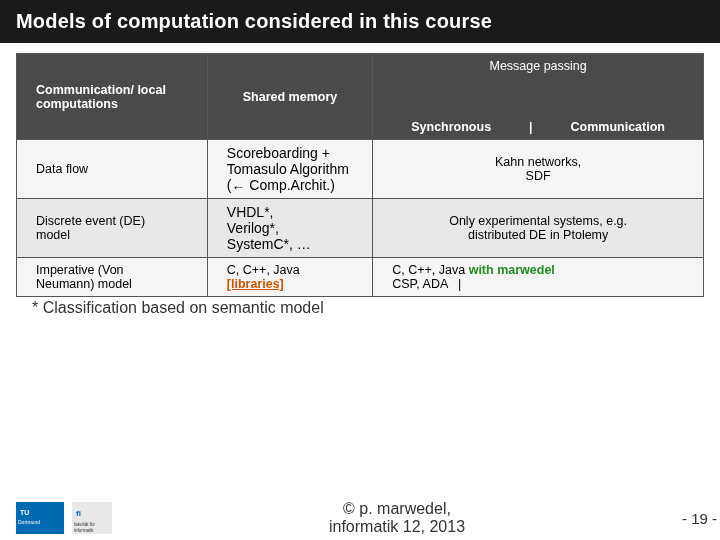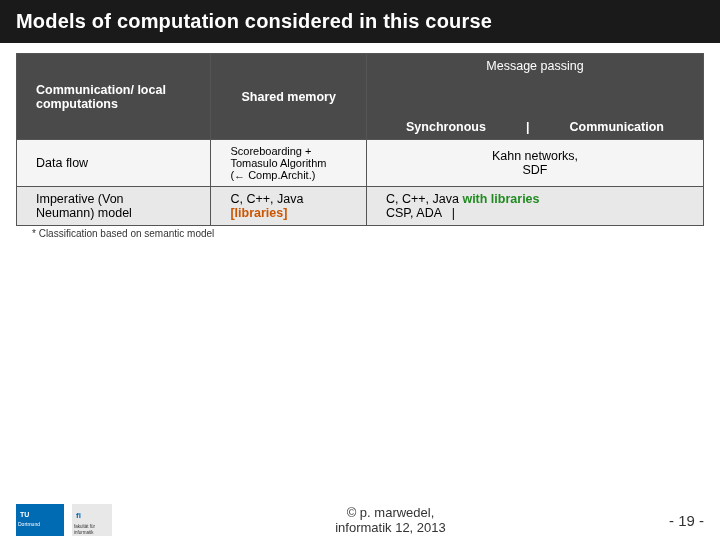--- a/index.html
+++ b/index.html
@@ -67,29 +67,29 @@
     }
     tbody tr:nth-child(even) {
       background: #e8e8e8;
     }
 
     .col-comm { width: 150px; }
     .col-shared { width: 120px; margin-top: 20px; }
     .col-msg { width: 260px; }
 
     .center { text-align: center; }
-    .small-text { font-size: 11px; }
+    .small-text { font-size: 14px; }
     .green { color: #228B22; font-weight: bold; }
-    .orange { color: #cc5500; font-weight: bold; }
+    .orange { color: #cc5500; font-weight: bold; text-decoration: underline; }
 
     .footer {
       display: flex;
       align-items: center;
       justify-content: space-between;
-      padding: 4px 16px 4px 16px;
+      padding: 4px 3px 4px 16px;
       margin-top: auto;
       gap: 32px;
     }
 
     .footer-left {
       display: flex;
       align-items: center;
       gap: 8px;
     }
 
@@ -97,32 +97,32 @@
       width: 48px;
       height: 32px;
     }
 
     .logo-fi {
       width: 40px;
       height: 32px;
     }
 
     .footer-center {
-      font-size: 13px;
+      font-size: 16px;
       color: #333;
       text-align: center;
     }
 
     .footer-right {
       font-size: 15px;
       color: #333;
     }
 
     .footnote {
-      font-size: 10px;
+      font-size: 16px;
       color: #333;
       padding: 2px 16px;
     }
 
     .msg-header-inner {
       display: flex;
       justify-content: space-around;
       width: 100%;
       margin-top: 47px;
     }
@@ -160,25 +160,30 @@
 
 
 
         <tr>
           <td>Data flow</td>
           <td class="small-text">Scoreboarding +<br>Tomasulo Algorithm<br>(← Comp.Archit.)</td>
           <td class="center">Kahn networks,<br>SDF</td>
         </tr>
 
 
+        <tr>
+          <td>Discrete event (DE)<br>model</td>
+          <td class="small-text">VHDL*,<br>Verilog*,<br>SystemC*, …</td>
+          <td class="center">Only experimental systems, e.g.<br>distributed DE in Ptolemy</td>
+        </tr>
 
         <tr>
           <td>Imperative (Von<br>Neumann) model</td>
           <td>C, C++, Java<br><span class="orange">[libraries]</span></td>
-          <td>C, C++, Java <span class="green">with libraries</span><br>CSP, ADA &nbsp; |</td>
+          <td>C, C++, Java <span class="green">with marwedel</span><br>CSP, ADA &nbsp; |</td>
         </tr>
       </tbody>
     </table>
 
     <div class="footnote">
       <span>* Classification based on semantic model</span>
     </div>
   </div>
 
   <div class="footer">

